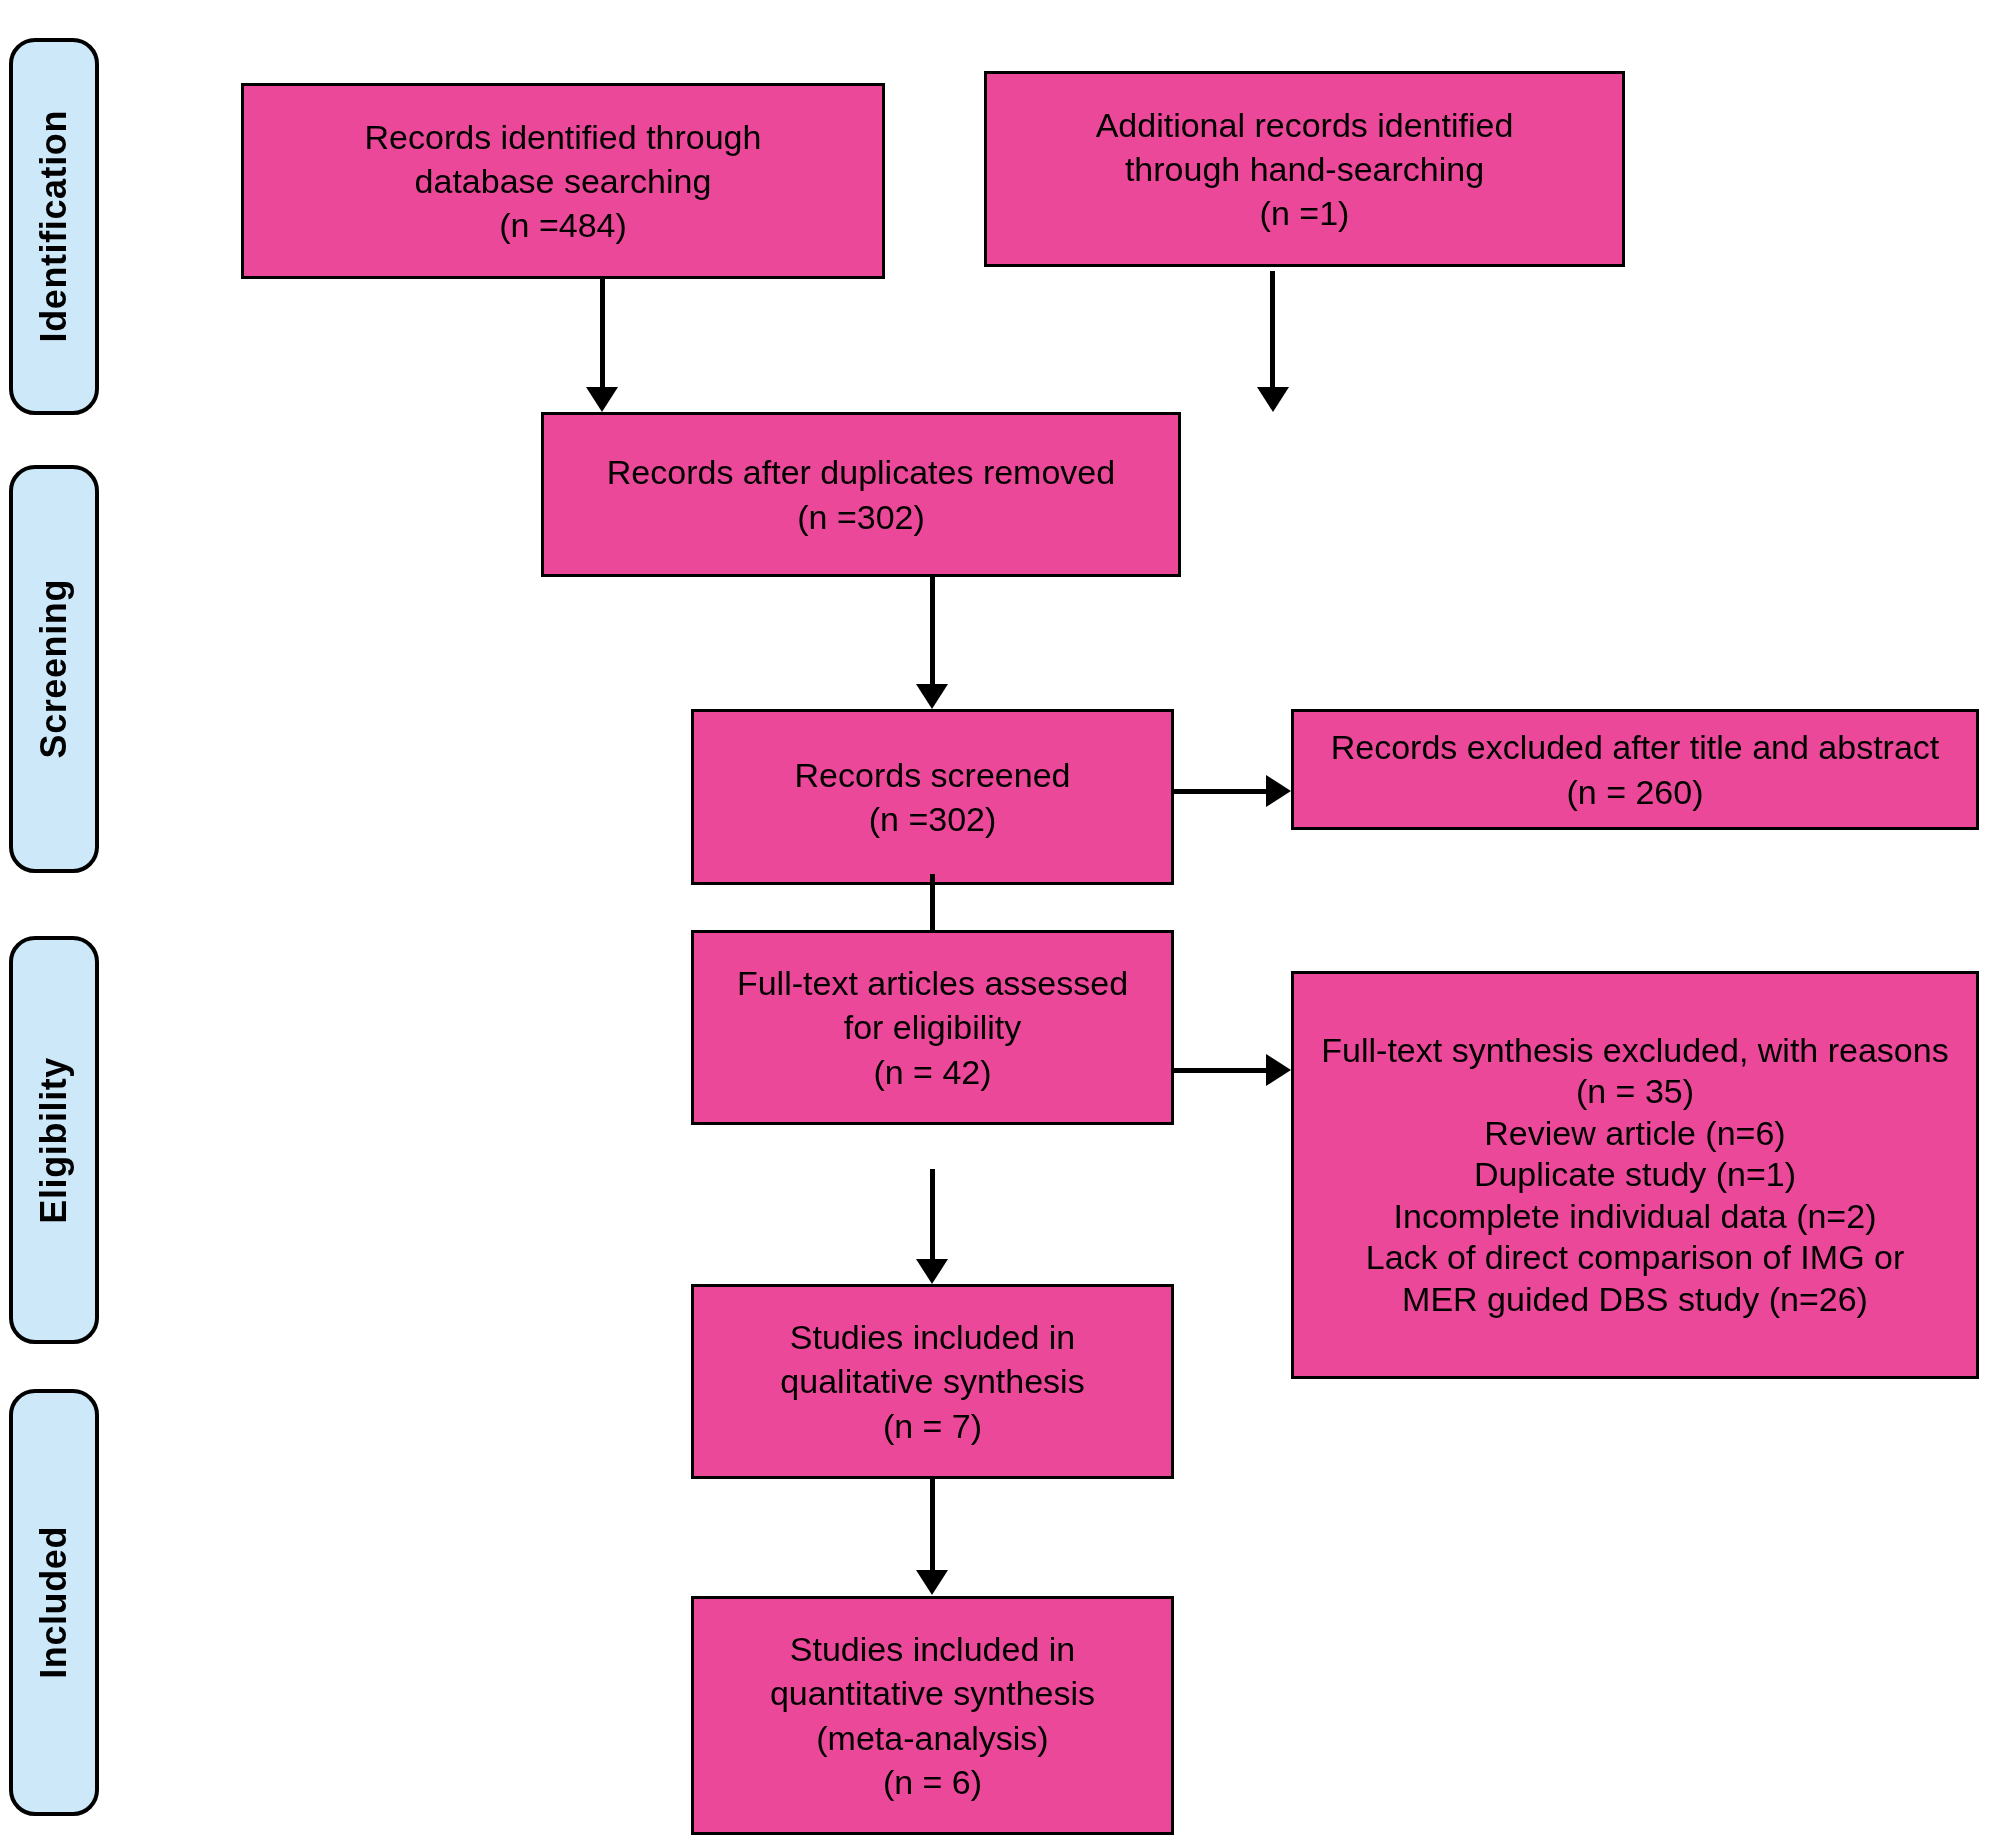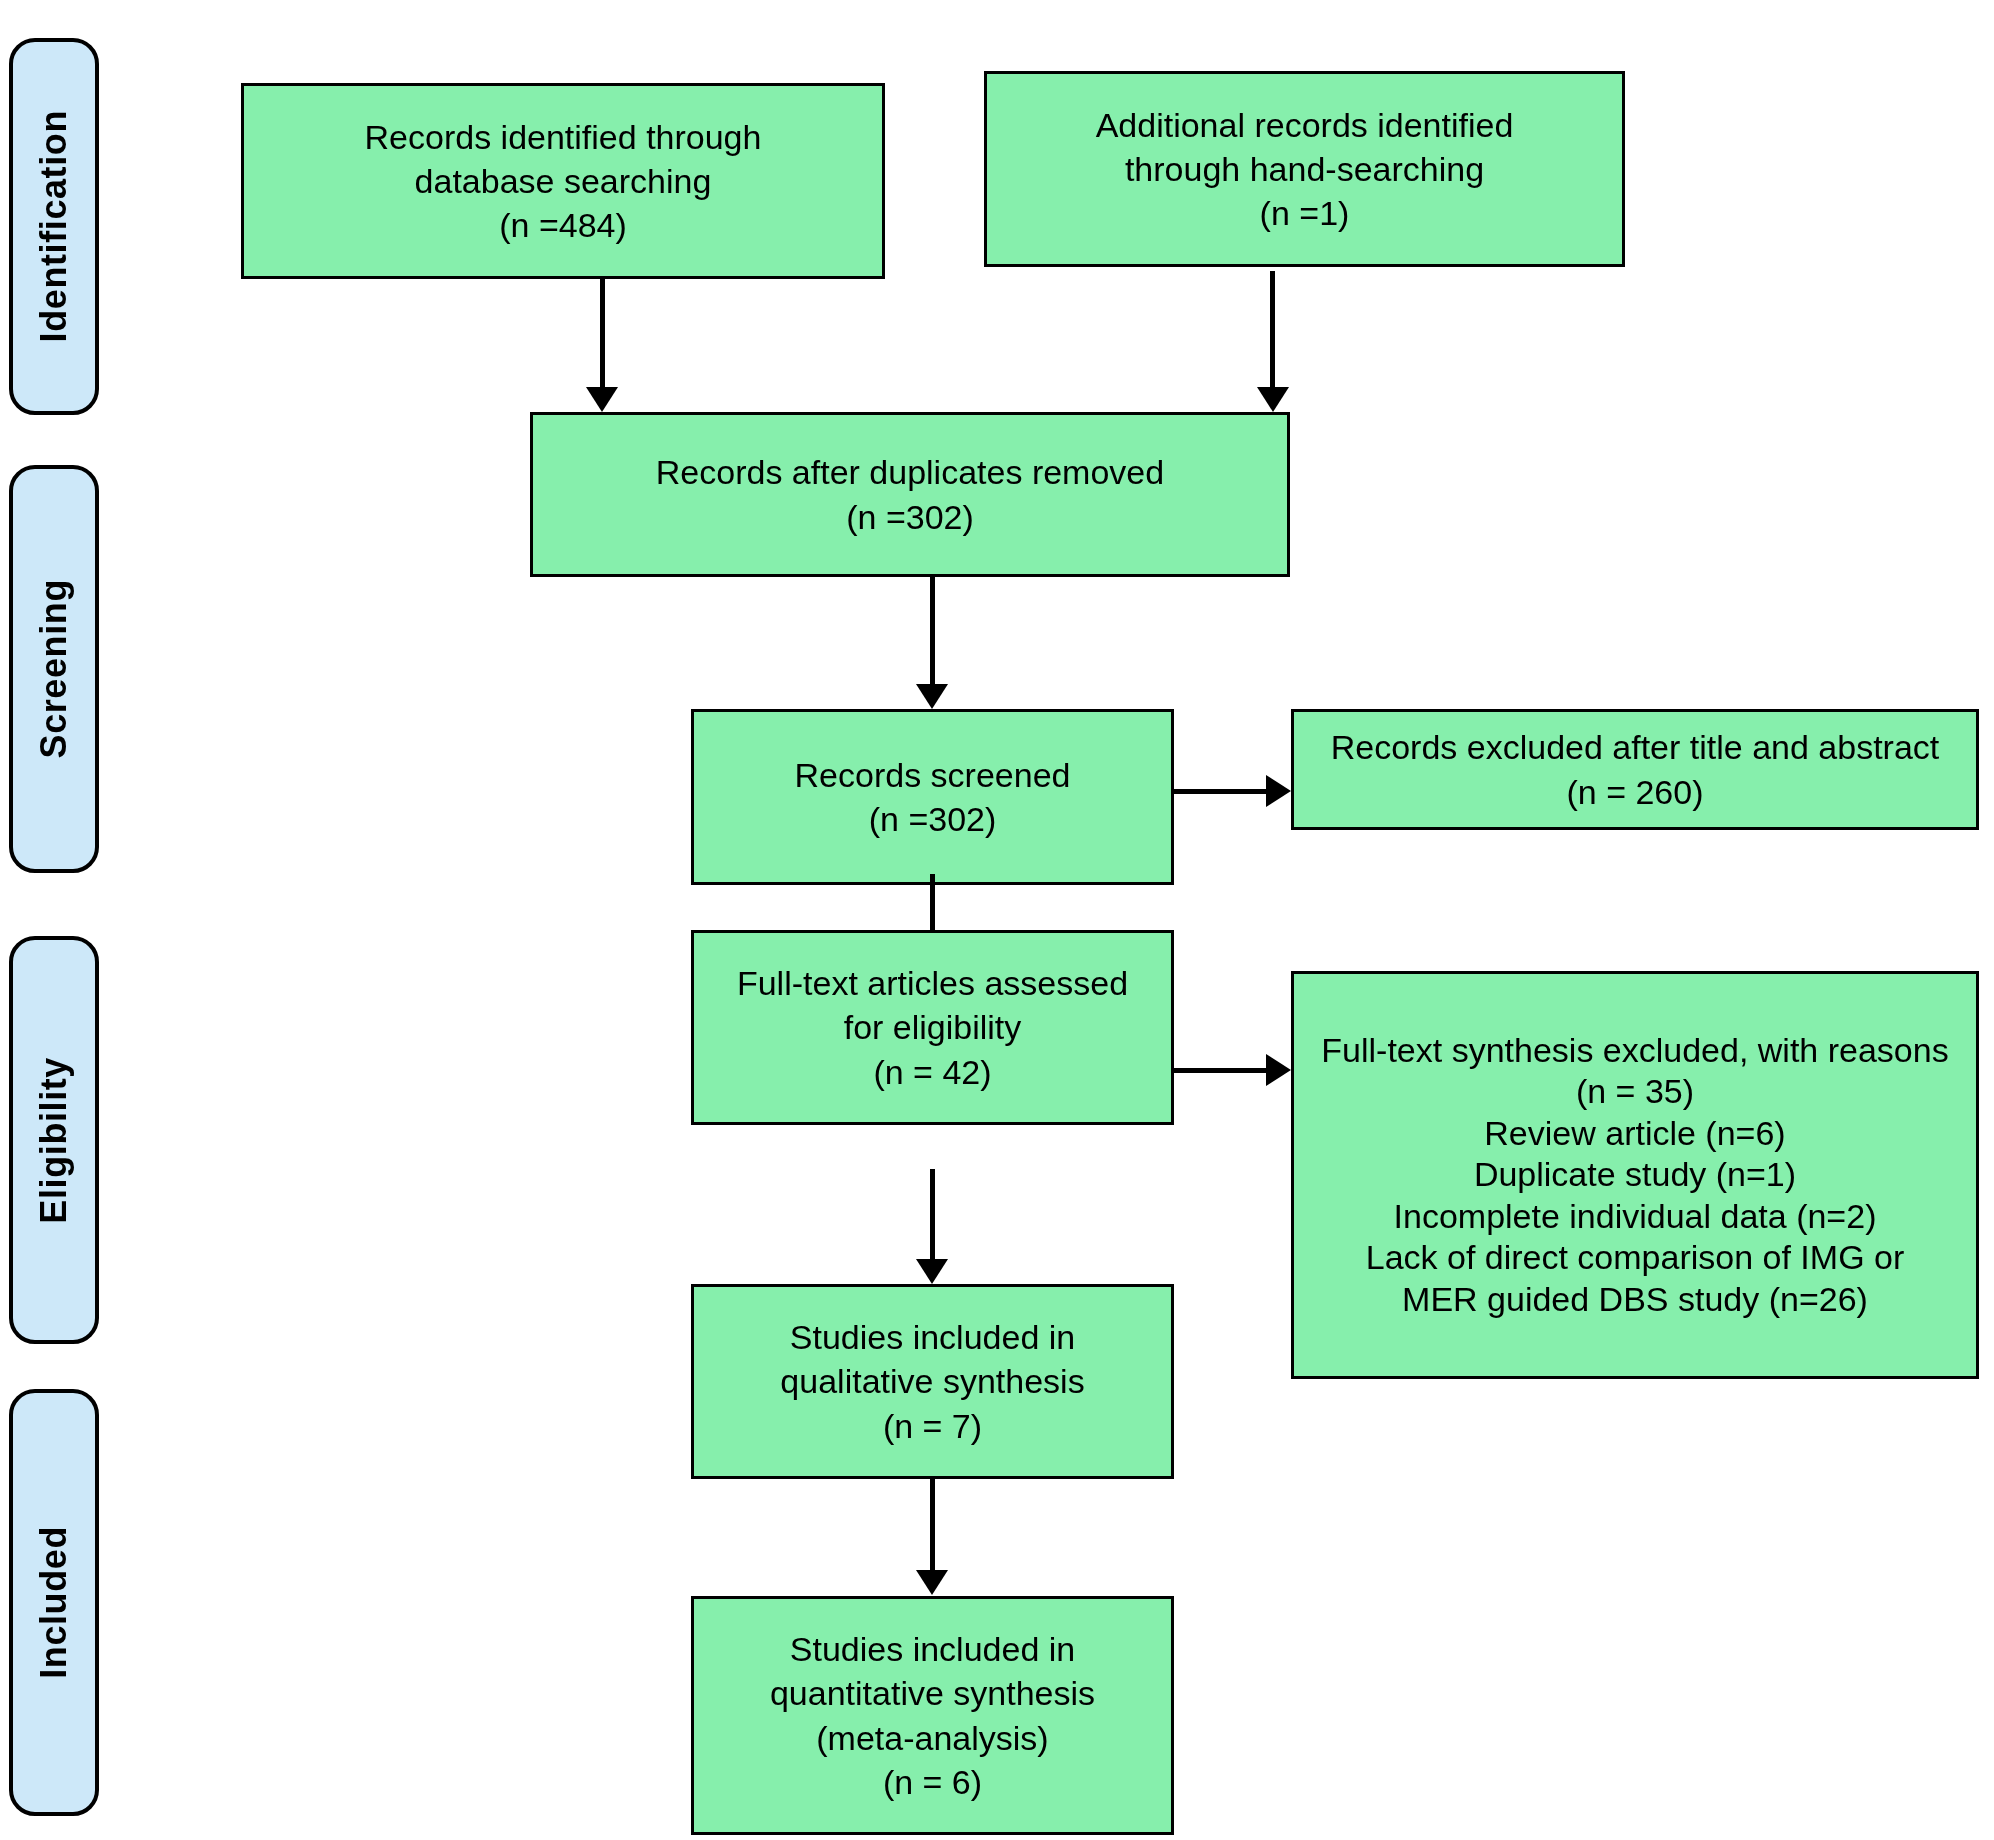--- a/index.html
+++ b/index.html
@@ -32,21 +32,21 @@
     font-weight:bold;
     font-size:36px;
     letter-spacing:0.6px;
     white-space:nowrap;
     line-height:1;
   }
   
   .flow-box{
     position:absolute;
     box-sizing:border-box;
-    background:#86efac;
+    background:#ec4899;
     border:3.8px solid #000;
     display:flex;
     flex-direction:column;
     align-items:center;
     justify-content:center;
     text-align:center;
     padding:6.3px 11.3px;
   }
   .flow-box .line{
     display:block;
@@ -113,21 +113,21 @@
     <span class="line">through hand-searching</span>
     <span class="line">(n =1)</span>
   </div>
 
   <div class="vline" style="left:600px; top:279px; height:109px;"></div>
   <div class="arrow-down" style="left:586px; top:387px;"></div>
 
   <div class="vline" style="left:1270px; top:271px; height:117px;"></div>
   <div class="arrow-down" style="left:1257px; top:387px;"></div>
 
-  <div class="flow-box" style="left:530px; top:412px; width:760px; height:165px;">
+  <div class="flow-box" style="left:541px; top:412px; width:640px; height:165px;">
     <span class="line">Records after duplicates removed</span>
     <span class="line">(n =302)</span>
   </div>
 
   <div class="vline" style="left:930px; top:577px; height:108px;"></div>
   <div class="arrow-down" style="left:916px; top:684px;"></div>
 
   <div class="flow-box" style="left:691px; top:709px; width:483px; height:176px;">
     <span class="line">Records screened</span>
     <span class="line">(n =302)</span>

